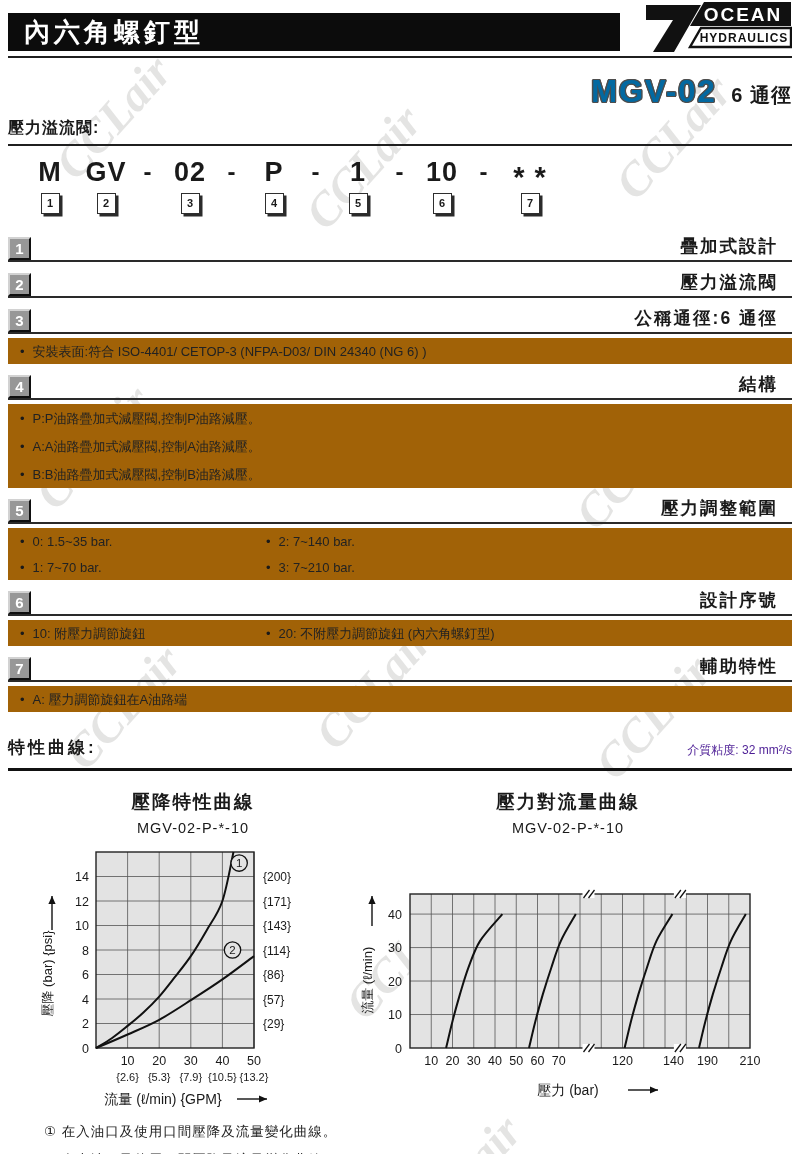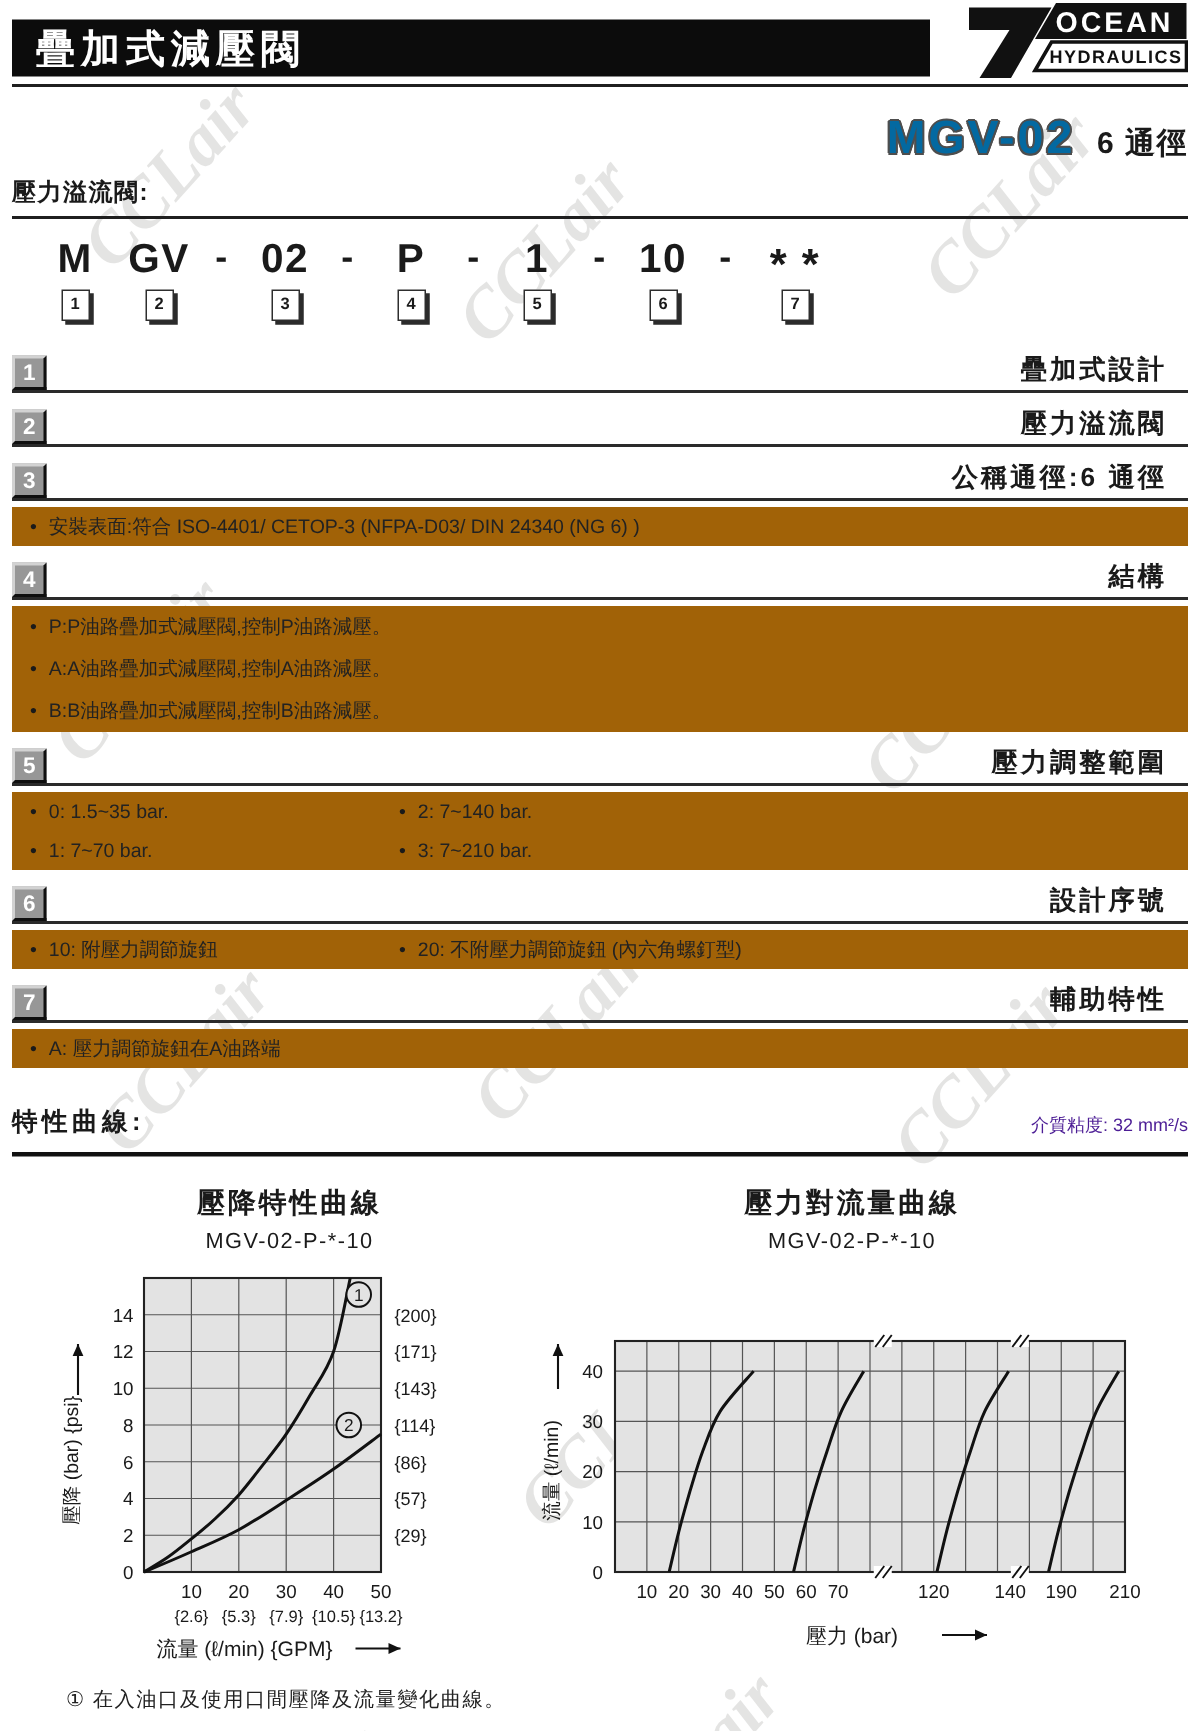--- a/index.html
+++ b/index.html
@@ -85,21 +85,21 @@
   <span class="wm" style="left:580px;top:690px">CCLair</span>
   <span class="wm" style="left:90px;top:940px">CCLair</span>
   <span class="wm" style="left:330px;top:930px">CCLair</span>
   <span class="wm" style="left:620px;top:930px">CCLair</span>
   <span class="wm" style="left:390px;top:1150px">CCLair</span>
 
   <div class="content">
 
     <div class="hdr">
       <div class="hbar">
-        <span>疊加式減壓閥</span>
+        <span>內六角螺釘型</span>
       </div>
       <div class="logo">
         <svg width="148" height="52" viewBox="0 0 148 52">
           <polygon points="60,1 147,1 147,25 46,25" fill="#111"></polygon>
           <text class="logo-ocean" x="99" y="20" text-anchor="middle">OCEAN</text>
           <polygon points="2,4 57,4 30,51 9,51 29,19 2,19" fill="#111"></polygon>
           <polygon points="57,27 147,27 147,46 46,46" fill="#fff" stroke="#111" stroke-width="2.4"></polygon>
           <text class="logo-hyd" x="100" y="41" text-anchor="middle">HYDRAULICS</text>
         </svg>
       </div>

